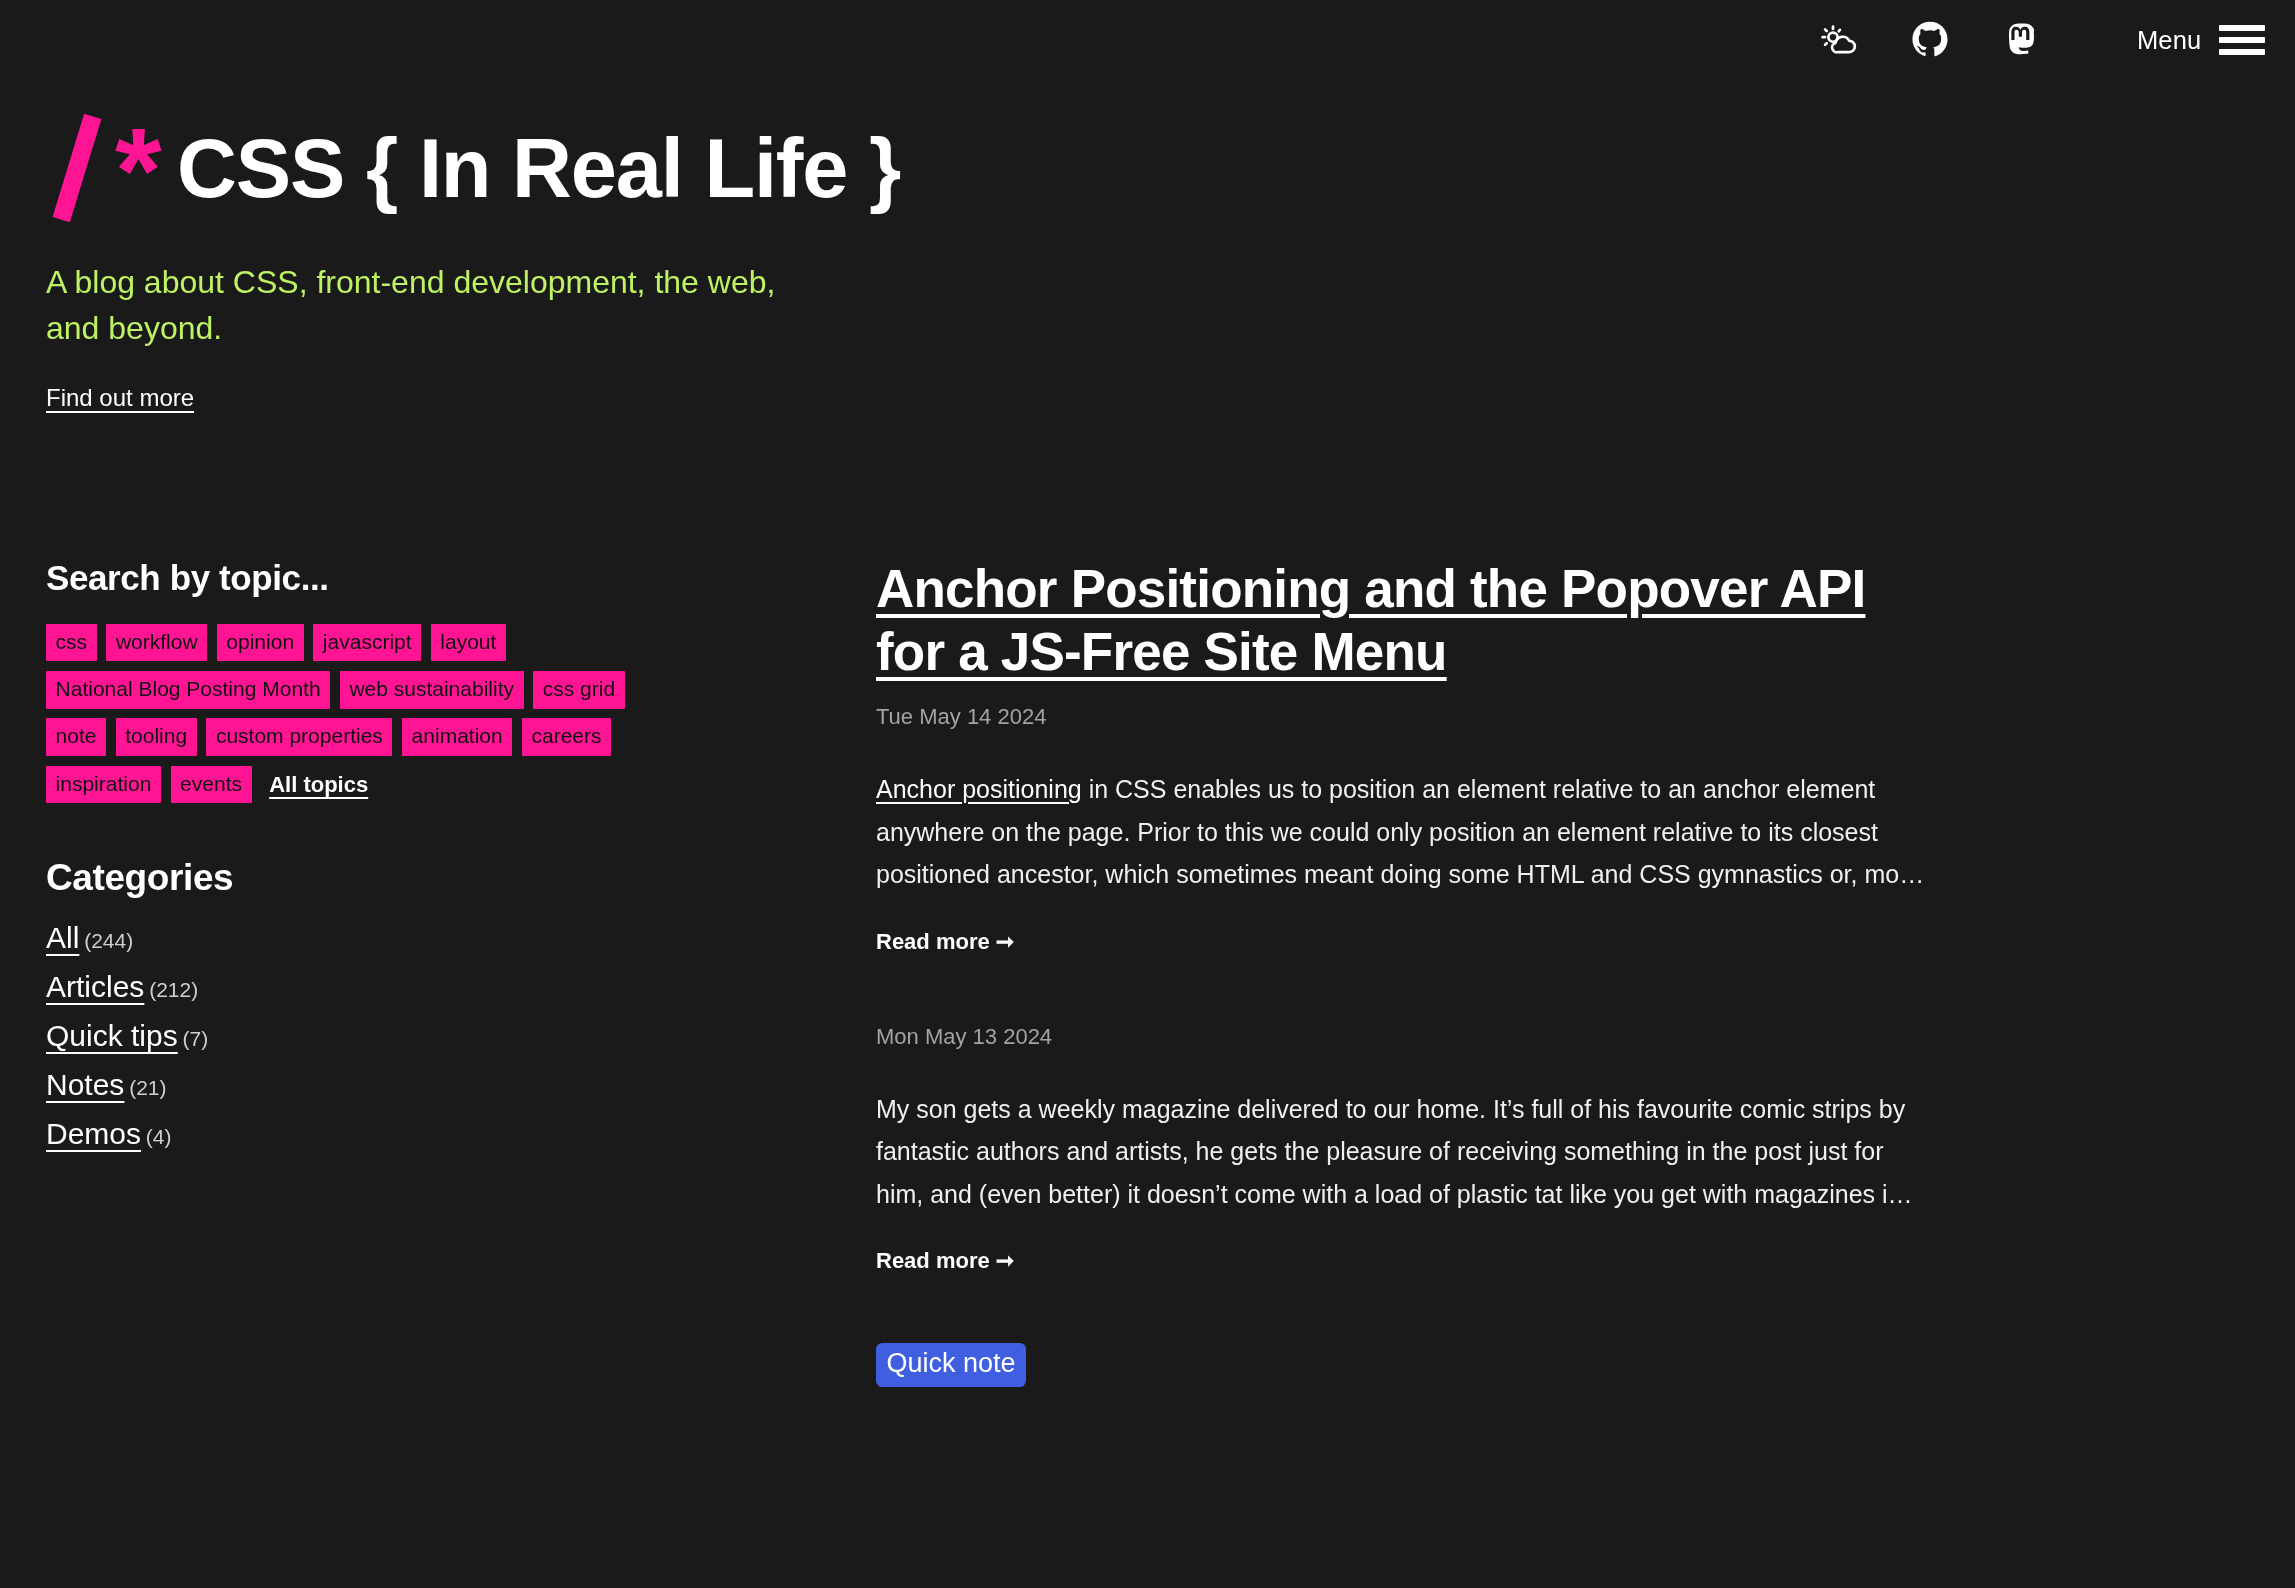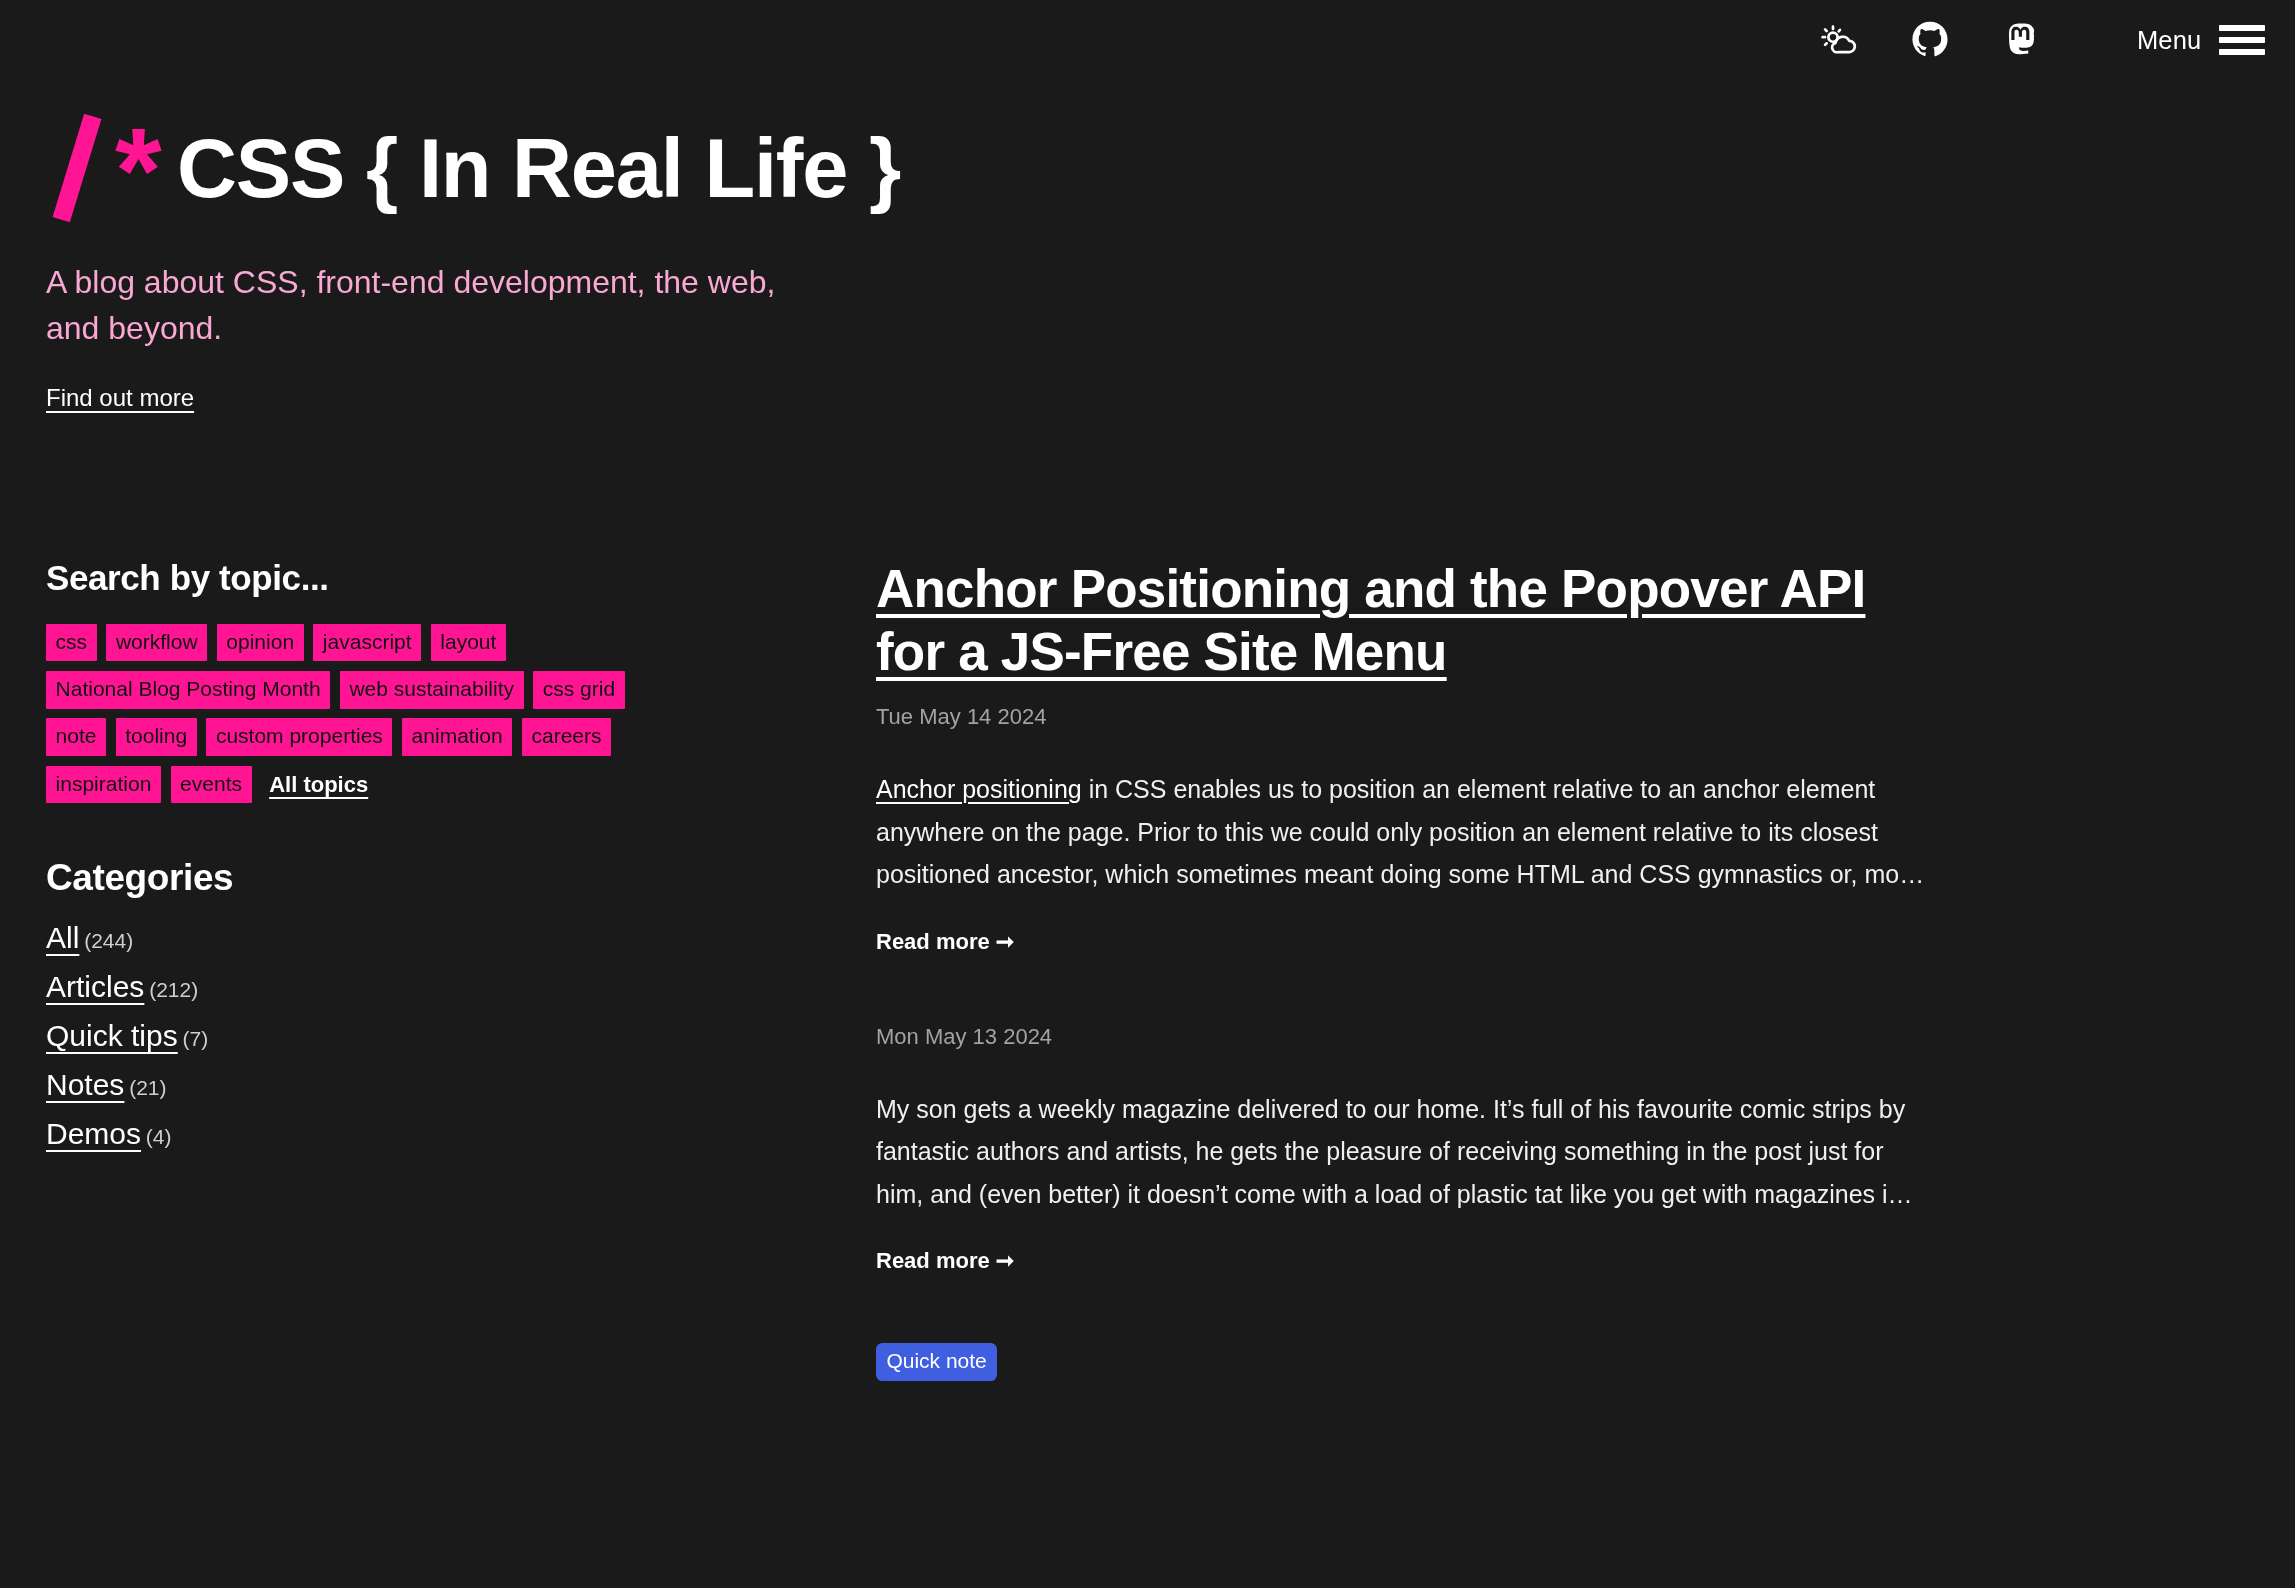--- a/index.html
+++ b/index.html
@@ -101,21 +101,21 @@
     line-height:1.0;
     font-weight:700;
     letter-spacing:-1.2px;
     white-space:nowrap;
     margin-left:-21px;
   }
   .tagline{
     margin-top:35px;
     font-size:32px;
     line-height:1.45;
-    color:#f9a8d4;
+    color:#bef264;
     font-weight:400;
     max-width:734px;
   }
   .find-out{
     display:inline-block;
     margin-top:32px;
     font-size:24px;
     color:var(--fg);
     text-decoration:underline;
     text-underline-offset:4.8px;
@@ -191,21 +191,21 @@
     color:#cfcfcf;
     margin-left:4.8px;
   }
 
   
   .post{margin-bottom:69px; max-width:1061px;}
   .badge{
     display:inline-block;
     background:var(--blue);
     color:#ffffff;
-    font-size:21px;
+    font-size:27px;
     line-height:1;
     padding:7.2px 10.4px 9.6px 10.4px;
     border-radius:6.4px;
     margin-bottom:17.5px;
   }
   .post-title{
     font-size:53px;
     line-height:1.18;
     font-weight:700;
     letter-spacing:-0.8px;

